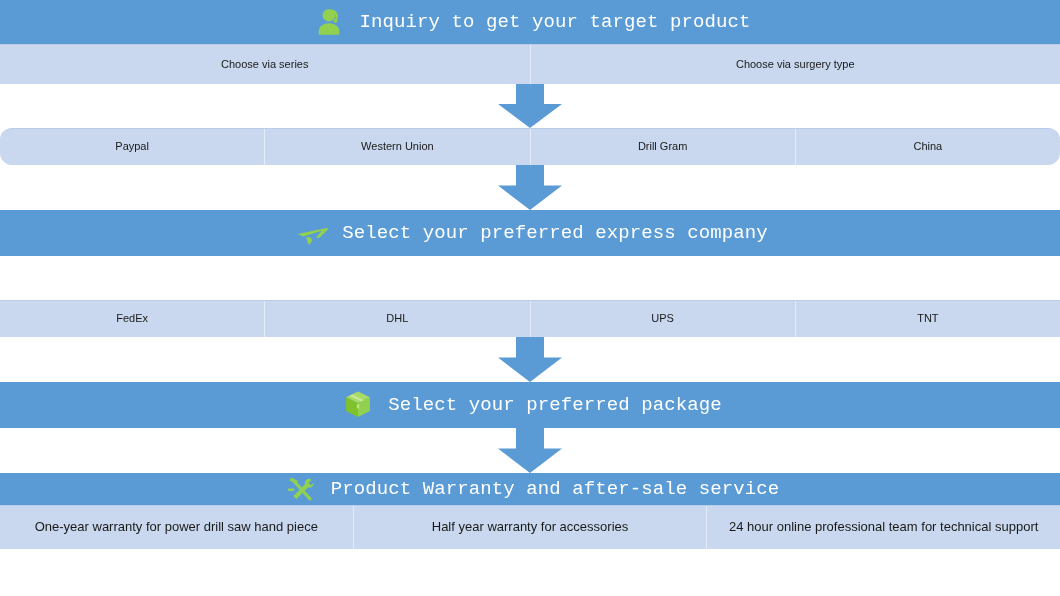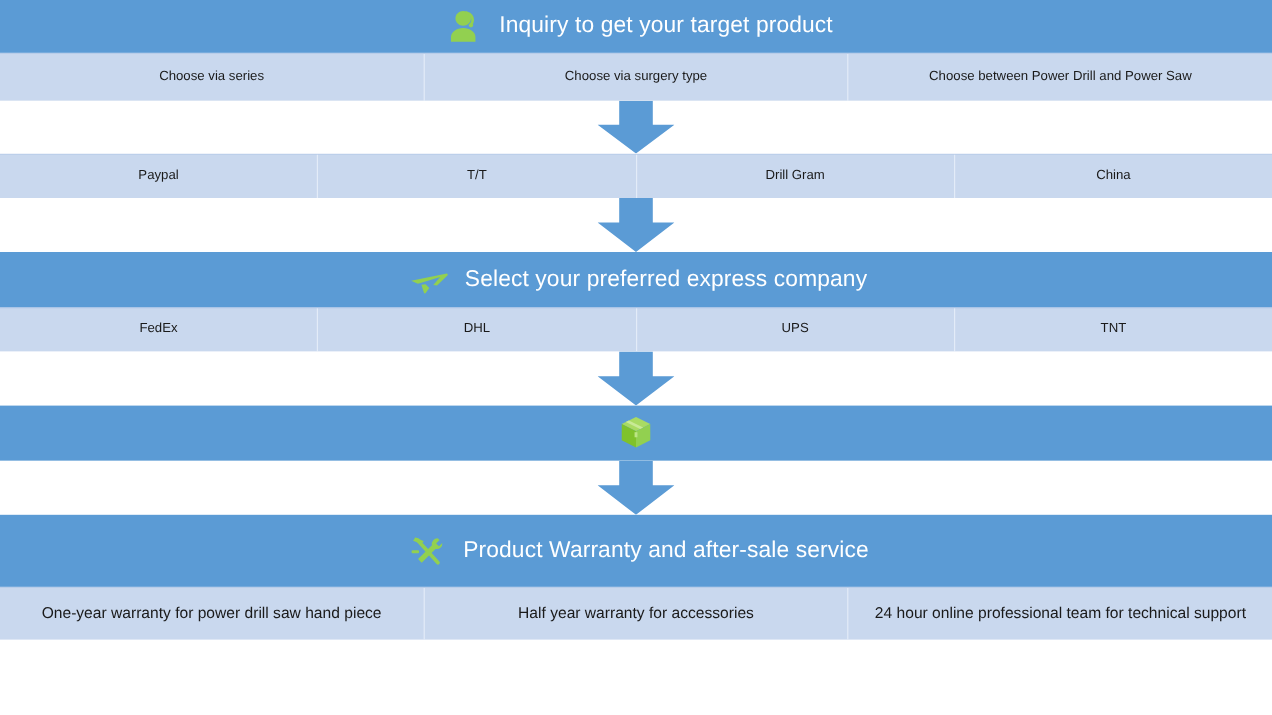--- a/index.html
+++ b/index.html
@@ -25,20 +25,21 @@
 
   
   .band-header {
     background: #5B9BD5;
     color: #ffffff;
     display: flex;
     align-items: center;
     justify-content: center;
     position: relative;
     box-sizing: border-box;
+    font-family: Liberation Mono, monospace;
   }
   .band-header .hdr-inner {
     display: flex;
     align-items: center;
     justify-content: center;
     gap: 10px;
   }
   .band-header .hdr-title {
     font-size: 19px;
     font-weight: 400;
@@ -93,32 +94,32 @@
     height: 100%;
   }
   .arrow svg { display: block; width: 100%; height: 100%; }
 
   
   .sec1 .band-header  { height: 44px; }
   .sec1 .band-options { height: 40px; }
   .gap1 { height: 44px; }
 
   .sec2 .band-header  { height: 46px; }
-  .sec2 .band-options { height: 37px; }
+  .sec2 .band-options { height: 37px; border-radius: 12px; }
   .gap2 { height: 45px; }
 
   .sec3 .band-header  { height: 46px; }
-  .sec3 .band-options { height: 37px; }
+  .sec3 .band-options { height: 37px; margin-top: 44px; }
   .gap3 { height: 45px; }
 
   .sec4 .band-header  { height: 46px; }
   .sec4 .band-options { height: 37px; }
   .gap4 { height: 45px; }
 
-  .sec5 .band-header  { height: 60px; }
+  .sec5 .band-header  { height: 32px; }
   .sec5 .band-options { height: 44px; }
 
   .sec5 .band-options .opt { font-size: 13px; }
 </style>
 </head>
 <body>
 
 <div class="flow">
 
   <div class="section sec1">
@@ -131,36 +132,35 @@
             <path d="M23.5 6.6c3.4 1 5.8 3.9 5.8 7.2 0 1.6-.6 3.1-1.6 4.3" fill="none" stroke="#92D050" stroke-width="2.6" stroke-linecap="round"></path>
             <circle cx="27.6" cy="18.9" r="2.1" fill="#92D050"></circle>
           </svg>
         </span>
         <span class="hdr-title">Inquiry to get your target product</span>
       </div>
     </div>
     <div class="band-options">
       <div class="opt">Choose via series</div>
       <div class="opt">Choose via surgery type</div>
-      <div class="opt">Choose  between Power Drill and Power Saw</div>
     </div>
   </div>
 
   <div class="gap gap1">
     <div class="arrow">
       <svg viewBox="0 0 64 44" preserveAspectRatio="none" aria-hidden="true">
         <polygon points="18,0 46,0 46,20 64,20 32,44 0,20 18,20" fill="#5B9BD5"></polygon>
       </svg>
     </div>
   </div>
 
   <div class="section sec2">
     <div class="band-options">
       <div class="opt">Paypal</div>
-      <div class="opt">T/T</div>
+      <div class="opt">Western Union</div>
       <div class="opt">Drill Gram</div>
       <div class="opt">China</div>
     </div>
   </div>
 
   <div class="gap gap2">
     <div class="arrow">
       <svg viewBox="0 0 64 44" preserveAspectRatio="none" aria-hidden="true">
         <polygon points="18,0 46,0 46,20 64,20 32,44 0,20 18,20" fill="#5B9BD5"></polygon>
       </svg>
@@ -200,20 +200,21 @@
       <div class="hdr-inner">
         <span class="icon-wrap">
           <svg viewBox="0 0 40 40" width="34" height="34" aria-hidden="true">
             <polygon points="20,4 34,11 20,18 6,11" fill="#A9DB63"></polygon>
             <polygon points="6,11 20,18 20,34 6,27" fill="#7FC22B"></polygon>
             <polygon points="34,11 20,18 20,34 34,27" fill="#92D050"></polygon>
             <polygon points="13,7.5 27,14.5 24,16 10,9" fill="#C8EA96"></polygon>
             <rect x="18.6" y="19" width="2.8" height="5" fill="#BCE584"></rect>
           </svg>
         </span>
+        <span class="hdr-title">Select your preferred package</span>
       </div>
     </div>
   </div>
 
   <div class="gap gap4">
     <div class="arrow">
       <svg viewBox="0 0 64 44" preserveAspectRatio="none" aria-hidden="true">
         <polygon points="18,0 46,0 46,20 64,20 32,44 0,20 18,20" fill="#5B9BD5"></polygon>
       </svg>
     </div>

